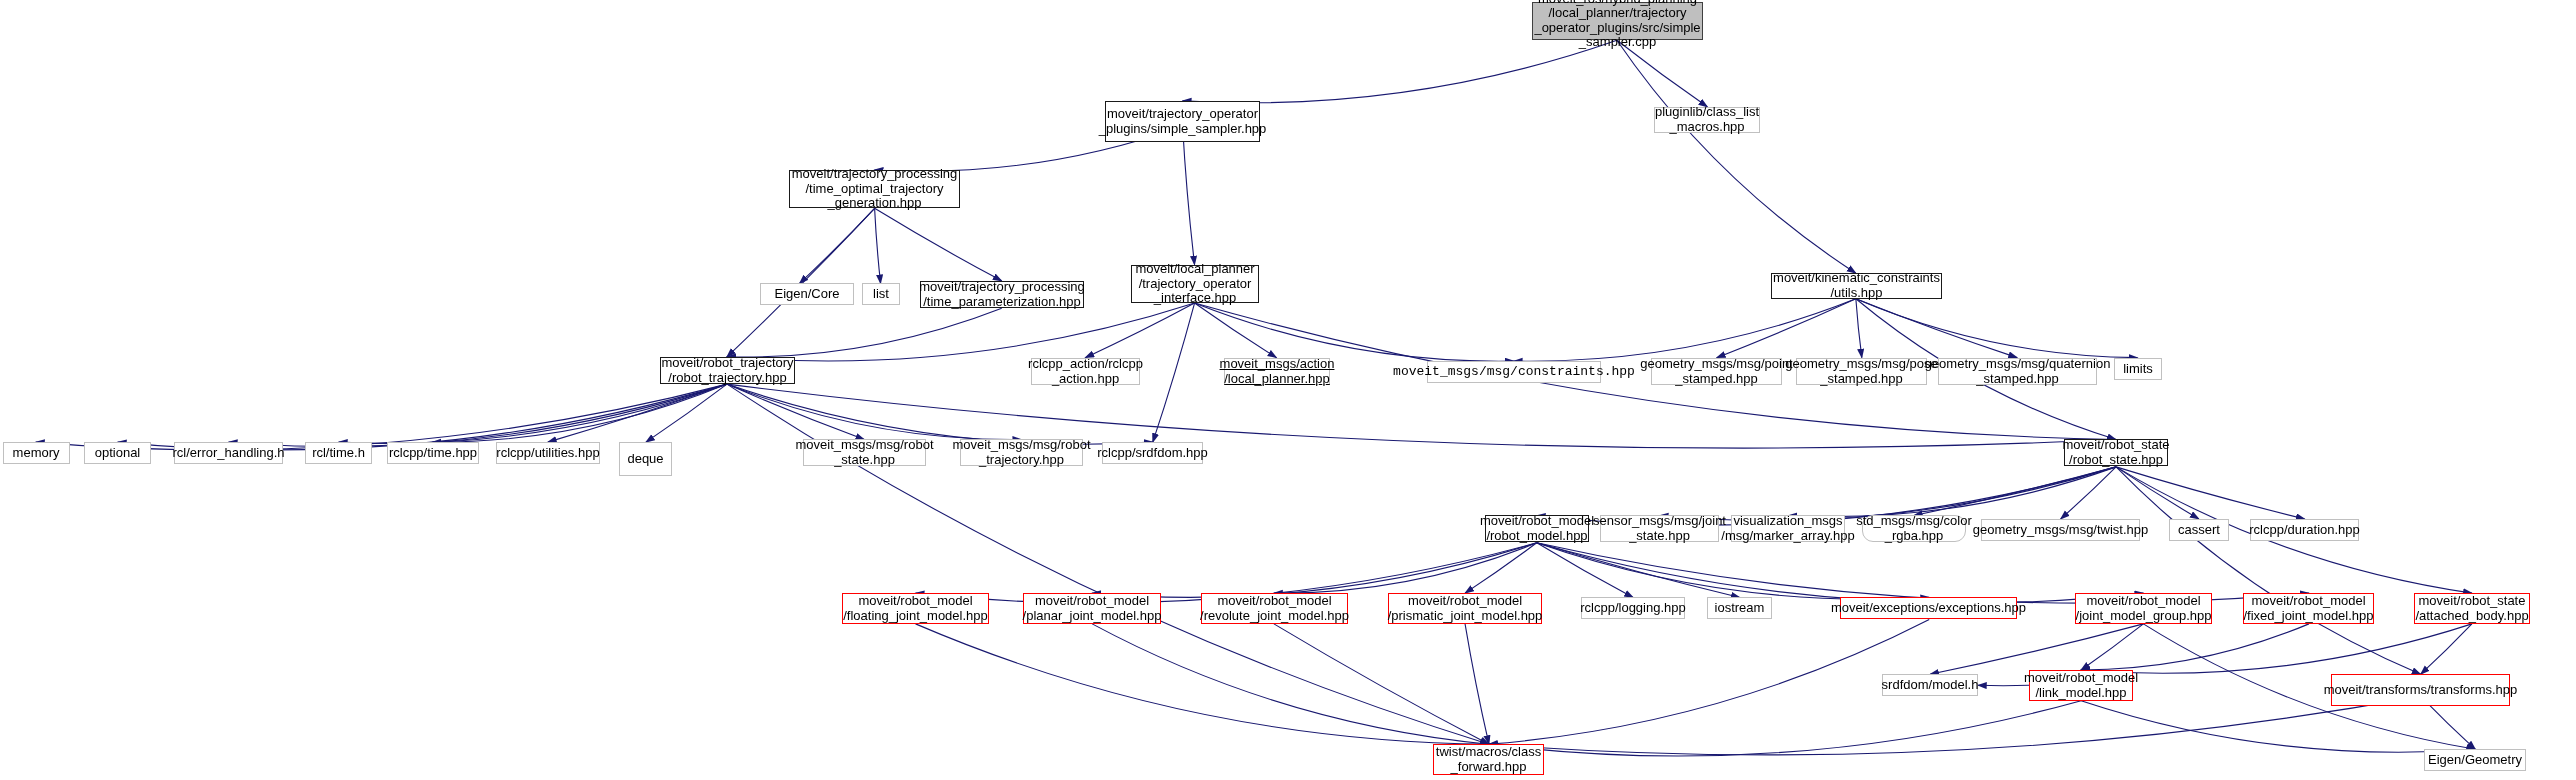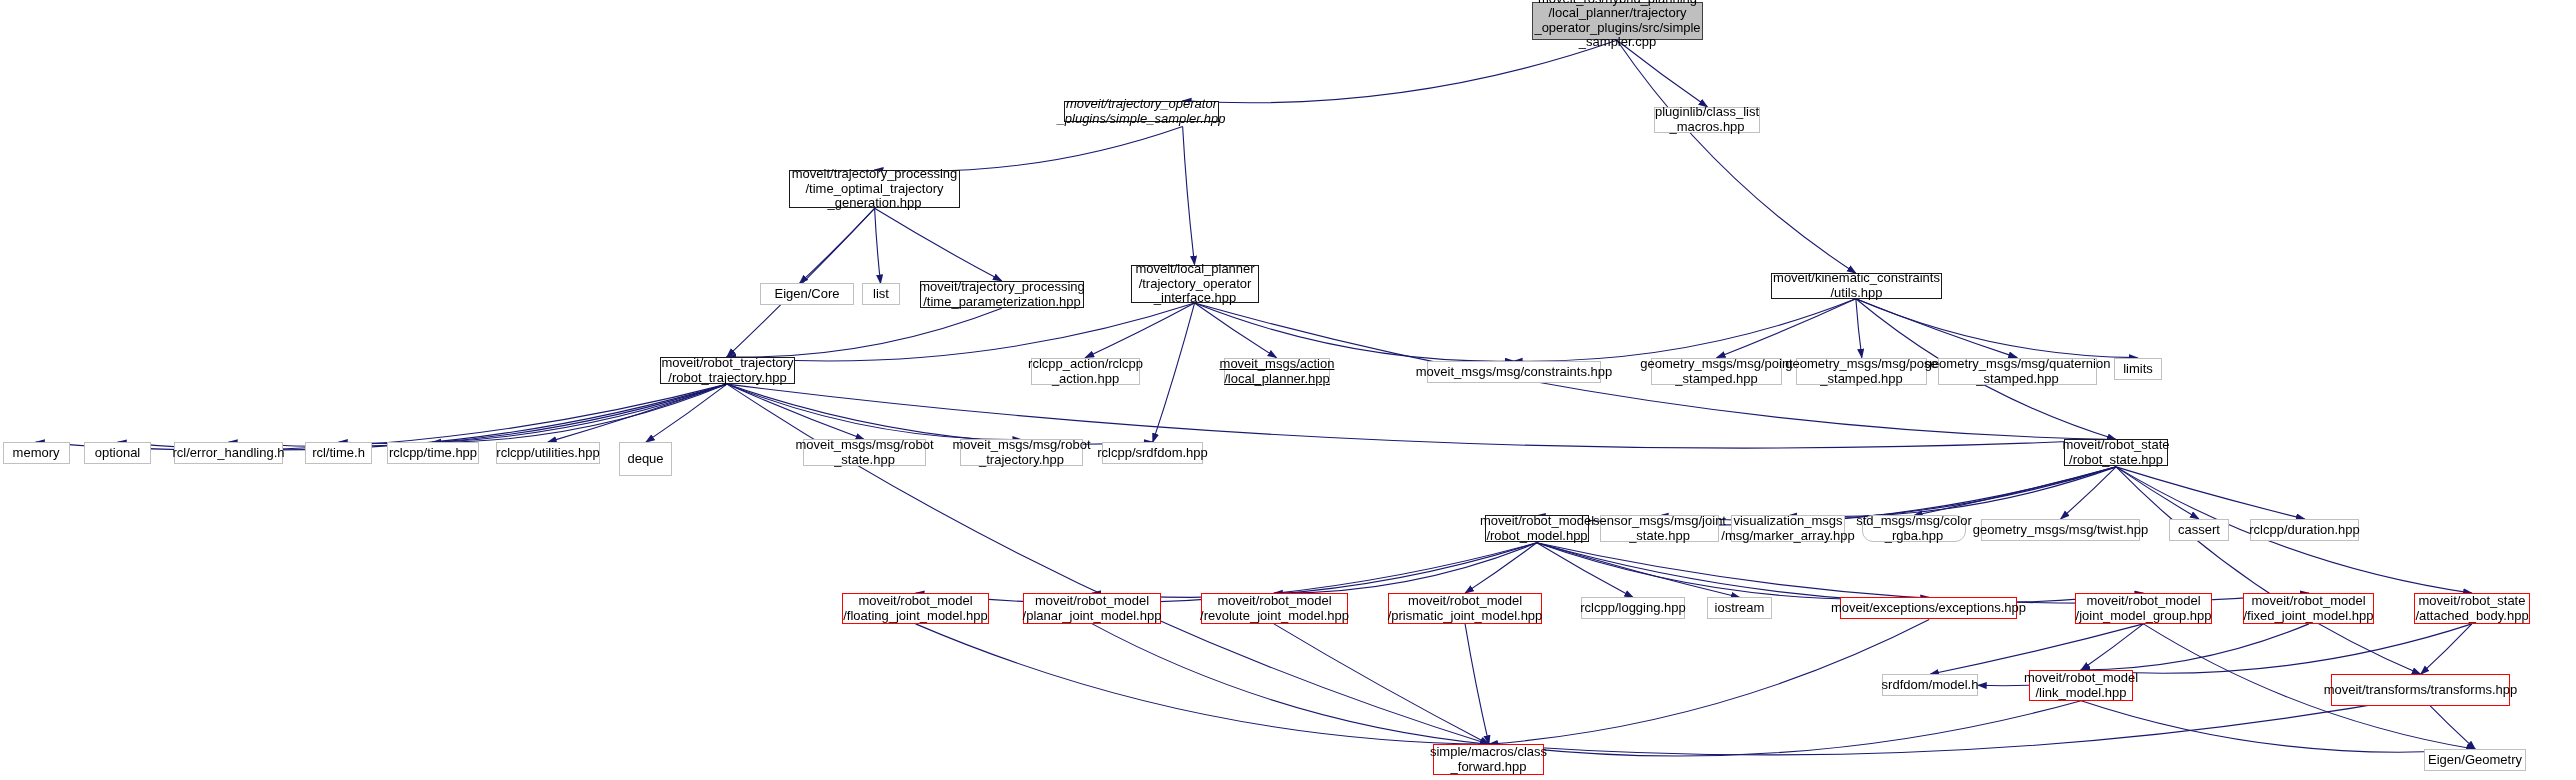--- a/index.html
+++ b/index.html
@@ -118,21 +118,21 @@
         <path d="M2837,816 Q2868.07,847.96 2901,878" fill="none" stroke="#191970" stroke-width="1.3" marker-end="url(#arrow)"></path>
         <path d="M2837,816 Q2294.585032638121,913.9081364433612 1745,872" fill="none" stroke="#191970" stroke-width="1.3" marker-end="url(#arrow)"></path>
         <path d="M2512,731 Q2691.8,843.4 2901,878" fill="none" stroke="#191970" stroke-width="1.3" marker-end="url(#arrow)"></path>
       </g>
   </svg>
   <div id="node-layer">
       <div class="node root" style="left: 1532px; top: 1.7px; width: 171px; height: 38px;">moveit_ros/hybrid_planning
 /local_planner/trajectory
 _operator_plugins/src/simple
 _sampler.cpp</div>
-      <div class="node dark" style="left: 1064px; top: 101px; width: 155px; height: 21px; font-style: italic;">moveit/trajectory_operator
+      <div class="node dark" style="left: 1105px; top: 101px; width: 155px; height: 41px;">moveit/trajectory_operator
 _plugins/simple_sampler.hpp</div>
       <div class="node " style="left: 1654px; top: 107px; width: 106px; height: 25.6px;">pluginlib/class_list
 _macros.hpp</div>
       <div class="node dark" style="left: 789px; top: 170px; width: 171px; height: 38px;">moveit/trajectory_processing
 /time_optimal_trajectory
 _generation.hpp</div>
       <div class="node dark" style="left: 1131px; top: 265px; width: 128px; height: 38px;">moveit/local_planner
 /trajectory_operator
 _interface.hpp</div>
       <div class="node dark" style="left: 1771px; top: 273px; width: 171px; height: 25.6px;">moveit/kinematic_constraints
@@ -140,21 +140,21 @@
       <div class="node " style="left: 760px; top: 283px; width: 94px; height: 22px;">Eigen/Core</div>
       <div class="node " style="left: 862px; top: 283px; width: 38px; height: 22px;">list</div>
       <div class="node dark" style="left: 920px; top: 281px; width: 164px; height: 27px;">moveit/trajectory_processing
 /time_parameterization.hpp</div>
       <div class="node dark" style="left: 660px; top: 357px; width: 135px; height: 27px;">moveit/robot_trajectory
 /robot_trajectory.hpp</div>
       <div class="node " style="left: 1031px; top: 358px; width: 109px; height: 27px;">rclcpp_action/rclcpp
 _action.hpp</div>
       <div class="node " style="left: 1224px; top: 358px; width: 106px; height: 27px; text-decoration: underline;">moveit_msgs/action
 /local_planner.hpp</div>
-      <div class="node " style="left: 1427px; top: 361px; width: 174px; height: 22px;">moveit_msgs/msg/constraints.hpp</div>
+      <div class="node " style="left: 1427px; top: 361px; width: 174px; height: 22px; font-family: Liberation Mono, monospace;">moveit_msgs/msg/constraints.hpp</div>
       <div class="node " style="left: 1651px; top: 358px; width: 131px; height: 27px;">geometry_msgs/msg/point
 _stamped.hpp</div>
       <div class="node " style="left: 1796px; top: 358px; width: 131px; height: 27px;">geometry_msgs/msg/pose
 _stamped.hpp</div>
       <div class="node " style="left: 1938px; top: 358px; width: 159px; height: 27px;">geometry_msgs/msg/quaternion
 _stamped.hpp</div>
       <div class="node " style="left: 2114px; top: 358px; width: 48px; height: 22px;">limits</div>
       <div class="node " style="left: 2.6px; top: 442px; width: 67px; height: 22px;">memory</div>
       <div class="node " style="left: 84px; top: 442px; width: 67px; height: 22px;">optional</div>
       <div class="node " style="left: 174px; top: 442px; width: 109px; height: 22px;">rcl/error_handling.h</div>
@@ -194,18 +194,18 @@
       <div class="node red" style="left: 2075px; top: 593px; width: 137px; height: 31px;">moveit/robot_model
 /joint_model_group.hpp</div>
       <div class="node red" style="left: 2243px; top: 593px; width: 131px; height: 31px;">moveit/robot_model
 /fixed_joint_model.hpp</div>
       <div class="node red" style="left: 2414px; top: 593px; width: 116px; height: 31px;">moveit/robot_state
 /attached_body.hpp</div>
       <div class="node " style="left: 1882px; top: 674px; width: 96px; height: 22px;">srdfdom/model.h</div>
       <div class="node red" style="left: 2029px; top: 670px; width: 104px; height: 31px;">moveit/robot_model
 /link_model.hpp</div>
       <div class="node red" style="left: 2331px; top: 674px; width: 179px; height: 32px;">moveit/transforms/transforms.hpp</div>
-      <div class="node red" style="left: 1433px; top: 744px; width: 111px; height: 31px;">simple/macros/class
+      <div class="node red" style="left: 1433px; top: 744px; width: 111px; height: 31px;">twist/macros/class
 _forward.hpp</div>
       <div class="node " style="left: 2424px; top: 749px; width: 102px; height: 22px;">Eigen/Geometry</div>
     </div>
 </div>
 
 
 </body></html>

